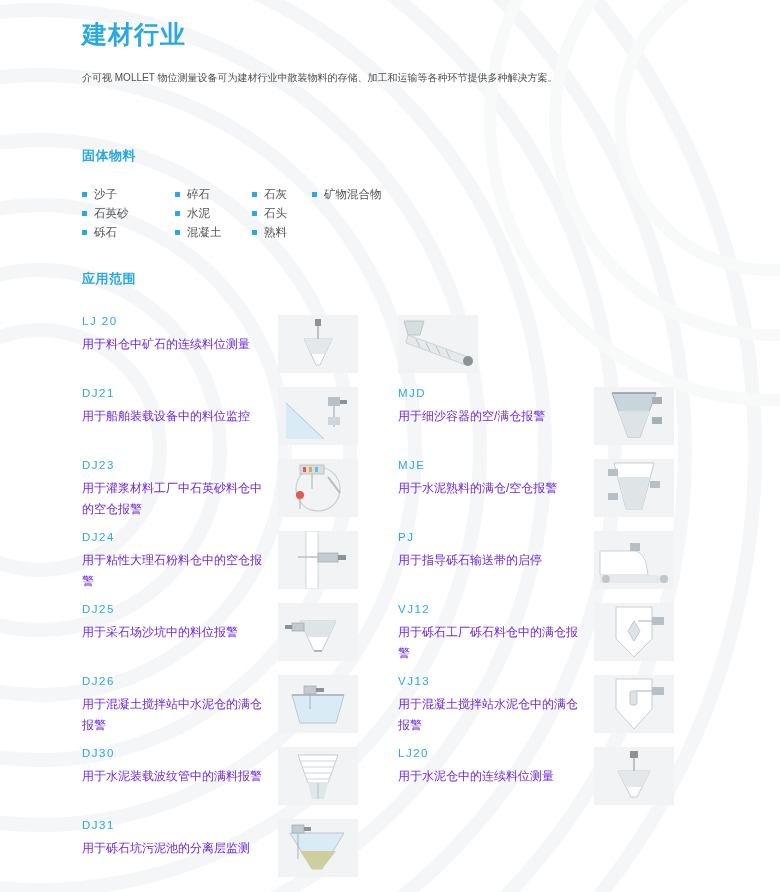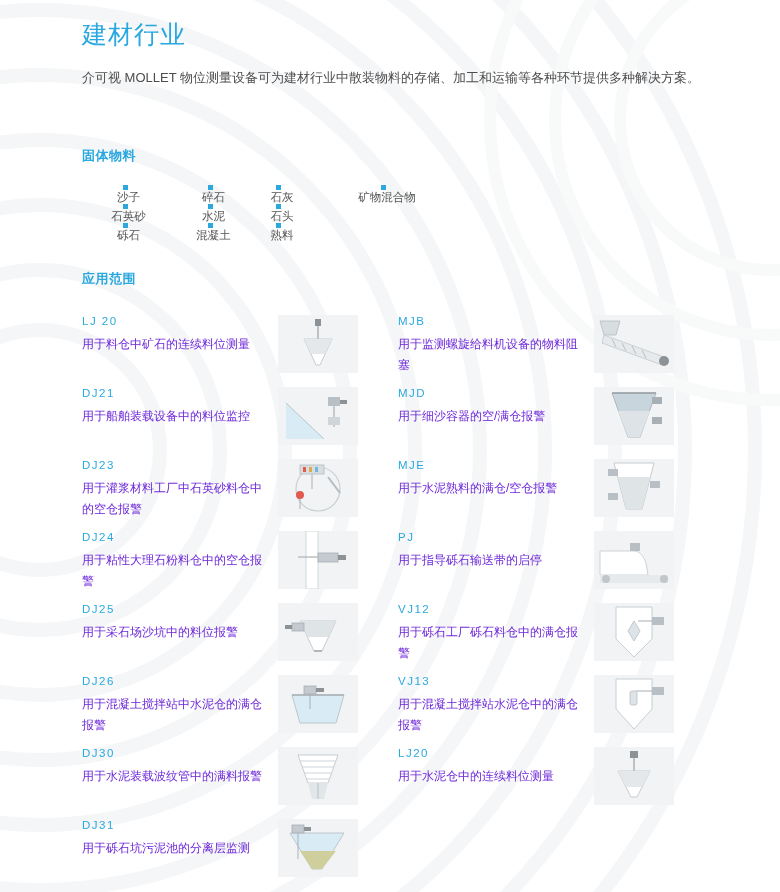--- a/index.html
+++ b/index.html
@@ -26,31 +26,31 @@
     position: relative;
     z-index: 1;
     padding: 0;
   }
 
   .title {
     position: absolute;
     left: 82px;
     top: 18px;
     font-size: 25px;
-    font-weight: normal;
+    font-weight: bold;
     color: #2aa8df;
     letter-spacing: 1px;
   }
 
   .intro {
     position: absolute;
     left: 82px;
     top: 62px;
     width: 640px;
-    font-size: 13px;
+    font-size: 10px;
     line-height: 31px;
     color: #4d4d4d;
   }
 
   .section-heading {
     font-size: 13px;
     font-weight: bold;
     color: #2aa8df;
     letter-spacing: 0.5px;
   }
@@ -61,21 +61,21 @@
     position: absolute;
     left: 82px;
     top: 185px;
     width: 380px;
     display: grid;
     grid-template-columns: 93px 77px 60px auto;
     grid-auto-rows: 19px;
     font-size: 11.5px;
     color: #555;
   }
-  .solid-item { display: flex; align-items: center; white-space: nowrap; flex-direction: column; }
+  .solid-item { display: flex; align-items: center; white-space: nowrap; }
   .bullet {
     display: inline-block;
     width: 5px; height: 5px;
     background: #2aa8df;
     margin-right: 7px;
     flex: none;
   }
 
   #scope-heading { position: absolute; left: 82px; top: 270px; }
 
@@ -350,24 +350,20 @@
               <rect x="26" y="8" width="7" height="4" fill="#8d9296"></rect>
             </svg>
           </div>
         </div>
 
       </div>
 
       <div class="scope-col">
 
         <div class="entry">
-          <div class="entry-text">
-            <div class="entry-code">MJB</div>
-            <div class="entry-desc">用于监测螺旋给料机设备的物料阻塞</div>
-          </div>
           <div class="entry-fig">
             <svg width="80" height="58" viewBox="0 0 80 58">
               <rect width="80" height="58" fill="#f1f3f4"></rect>
               <path d="M6 6 H26 L22 20 H10 Z" fill="#d8dde0" stroke="#b5bbc0" stroke-width="0.8"></path>
               <path d="M10 20 L70 42 L68 50 L8 28 Z" fill="#e6eaec" stroke="#c3c9cd" stroke-width="0.8"></path>
               <g stroke="#b8bfc4" stroke-width="1">
                 <line x1="18" y1="24" x2="22" y2="32"></line>
                 <line x1="28" y1="28" x2="32" y2="36"></line>
                 <line x1="38" y1="31" x2="42" y2="39"></line>
                 <line x1="48" y1="35" x2="52" y2="43"></line>

